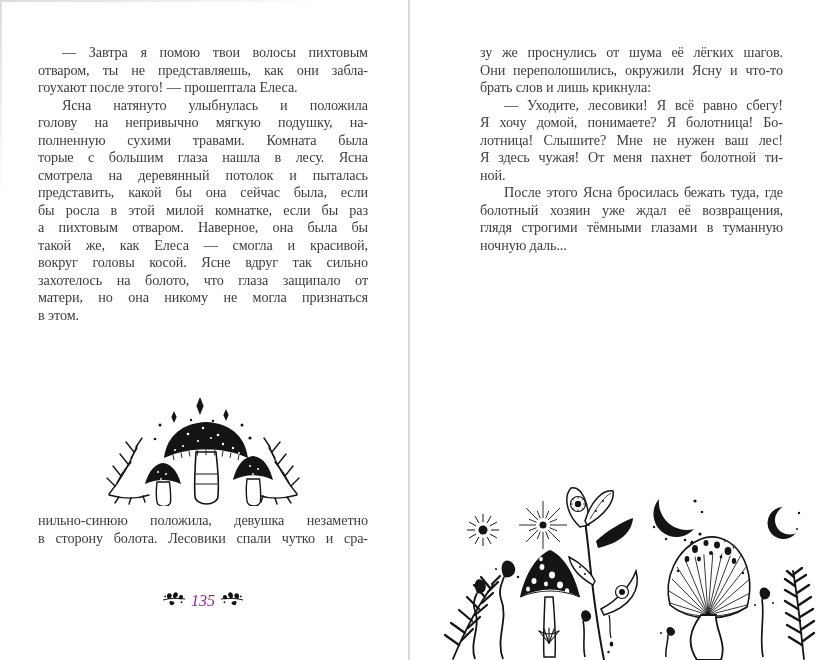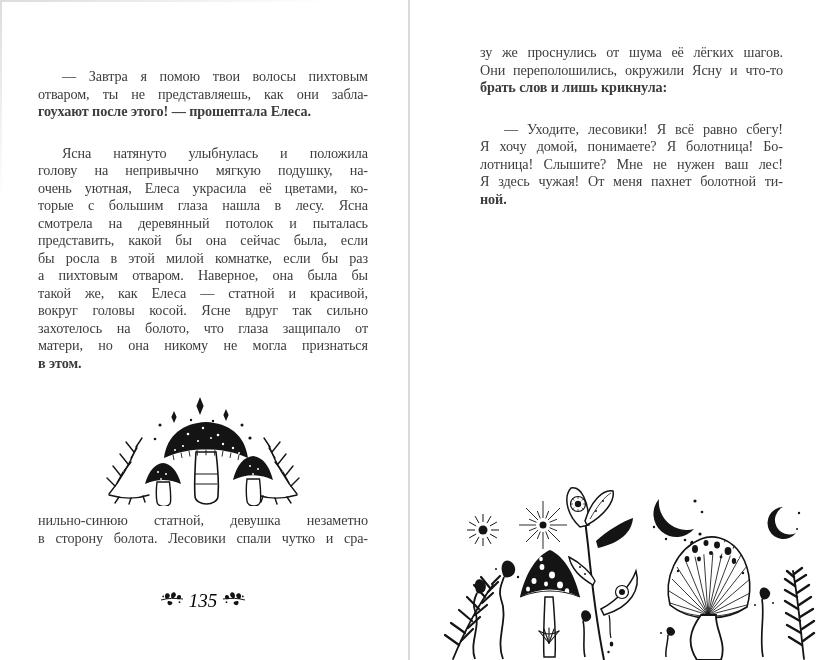--- a/index.html
+++ b/index.html
@@ -10,28 +10,28 @@
   .edge-left{position:absolute;left:0;top:0;width:2px;height:200px;
              background:linear-gradient(to bottom,#dcdcdc,rgba(220,220,220,0));}
   .gutter{position:absolute;left:408px;top:0;width:2px;height:660px;background:#d9d9d9;}
   .textblock{position:absolute;color:#3c3c3c;font-size:14.2px;line-height:17.5px;
              letter-spacing:-0.1px;}
   .tb-left-top{left:38px;top:44px;width:330px;}
   .tb-left-bottom{left:38px;top:512px;width:330px;}
   .tb-right{left:480px;top:44px;width:303px;}
   .para{margin:0;}
   .line{text-align:justify;text-align-last:justify;hyphens:none;}
-  .line.last{text-align-last:left;font-weight:bold;}
-  .line.indent{text-indent:24px;margin-top:24px;}
+  .line.last{text-align-last:left;}
+  .line.indent{text-indent:24px;}
   .illu{position:absolute;}
   .illu-left{left:103px;top:394px;width:200px;height:112px;}
   .illu-right{left:423px;top:485px;width:395px;height:175px;}
   .pagenum-row{position:absolute;left:38px;top:591px;width:330px;display:flex;
                align-items:center;justify-content:center;gap:5px;}
-  .pagenum{font-style:italic;font-size:19px;color:#000000;line-height:1;font-family:Liberation Serif, serif;}
+  .pagenum{font-style:italic;font-size:16px;color:#a21caf;line-height:1;font-family:Liberation Serif, serif;}
   svg .ink{fill:#141414;}
   svg .ink-line{stroke:#141414;fill:none;}
 </style>
 </head>
 <body>
 
 <div id="book">
   <div class="edge-top"></div>
   <div class="edge-left"></div>
   <div class="gutter"></div>
@@ -39,27 +39,27 @@
   <div>
     <div class="textblock tb-left-top">
         <div class="para">
           <div class="line indent">— Завтра я помою твои волосы пихтовым</div>
           <div class="line">отваром, ты не представляешь, как они забла-</div>
           <div class="line last">гоухают после этого! — прошептала Елеса.</div>
         </div>
         <div class="para">
           <div class="line indent">Ясна натянуто улыбнулась и положила</div>
           <div class="line">голову на непривычно мягкую подушку, на-</div>
-          <div class="line">очень уютная, Елеса украсила её цветами, ко-</div>
+          <div class="line">полненную сухими травами. Комната была</div>
           <div class="line">торые с большим глаза нашла в лесу. Ясна</div>
           <div class="line">смотрела на деревянный потолок и пыталась</div>
           <div class="line">представить, какой бы она сейчас была, если</div>
           <div class="line">бы росла в этой милой комнатке, если бы раз</div>
           <div class="line">а пихтовым отваром. Наверное, она была бы</div>
-          <div class="line">такой же, как Елеса — статной и красивой,</div>
+          <div class="line">такой же, как Елеса — смогла и красивой,</div>
           <div class="line">вокруг головы косой. Ясне вдруг так сильно</div>
           <div class="line">захотелось на болото, что глаза защипало от</div>
           <div class="line">матери, но она никому не могла признаться</div>
           <div class="line last">в этом.</div>
         </div>
       </div>
 
     <div class="illu illu-left" aria-label="three speckled mushrooms with sparkles and branch sprigs">
       <svg width="200" height="112" viewBox="0 0 200 112" xmlns="http://www.w3.org/2000/svg">
 
@@ -146,21 +146,21 @@
         <g fill="#fff">
             <circle cx="147" cy="72" r="1"></circle>
             <circle cx="155" cy="75" r="1"></circle>
             <circle cx="150" cy="80" r="0.9"></circle>
           </g>
       </svg>
     </div>
 
     <div class="textblock tb-left-bottom">
         <div class="para">
-          <div class="line">нильно-синюю статной, девушка незаметно</div>
+          <div class="line">нильно-синюю положила, девушка незаметно</div>
           <div class="line">в сторону болота. Лесовики спали чутко и сра-</div>
         </div>
       </div>
 
     <div class="pagenum-row">
       <span>
         <svg width="24" height="15" viewBox="0 0 24 15" xmlns="http://www.w3.org/2000/svg">
           <path class="ink-line" stroke-width="1" d="M1 9 C8 7 15 7 23 8"></path>
           <path class="ink" d="M6 8 C3 4 7 0.5 9.5 3.5 C10.6 5.4 8.5 8 6 8 Z"></path>
           <path class="ink" d="M11.5 7 C9.5 2 14.5 -0.5 15.8 3 C16.4 5.2 13.8 7.6 11.5 7 Z"></path>
@@ -194,20 +194,26 @@
           <div class="line">Они переполошились, окружили Ясну и что-то</div>
           <div class="line last">брать слов и лишь крикнула:</div>
         </div>
         <div class="para">
           <div class="line indent">— Уходите, лесовики! Я всё равно сбегу!</div>
           <div class="line">Я хочу домой, понимаете? Я болотница! Бо-</div>
           <div class="line">лотница! Слышите? Мне не нужен ваш лес!</div>
           <div class="line">Я здесь чужая! От меня пахнет болотной ти-</div>
           <div class="line last">ной.</div>
         </div>
+        <div class="para">
+          <div class="line indent">После этого Ясна бросилась бежать туда, где</div>
+          <div class="line">болотный хозяин уже ждал её возвращения,</div>
+          <div class="line">глядя строгими тёмными глазами в туманную</div>
+          <div class="line last">ночную даль...</div>
+        </div>
       </div>
 
     <div class="illu illu-right" aria-label="forest floor with ferns, mushrooms, leafy plant with eyes, suns and moons">
       <svg width="395" height="175" viewBox="0 0 395 175" xmlns="http://www.w3.org/2000/svg">
 
         <g class="ink-line" stroke-width="2.2" stroke-linecap="round">
           <path d="M30 174 C40 150 52 124 70 100" stroke-width="1.8"></path>
           <path d="M36 160 L22 150"></path>
             <path d="M38 156 L50 144"></path>
           <path d="M42 148 L28 138"></path>

